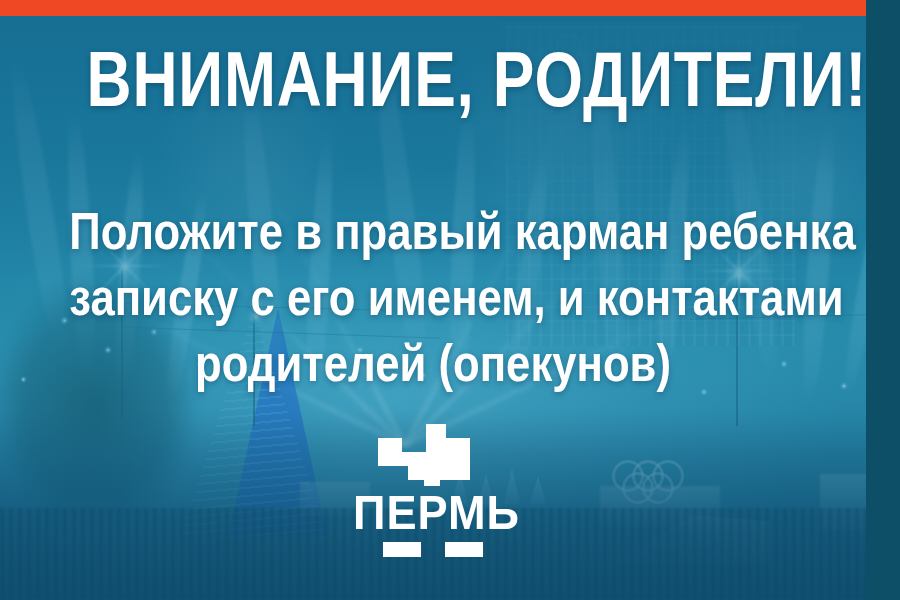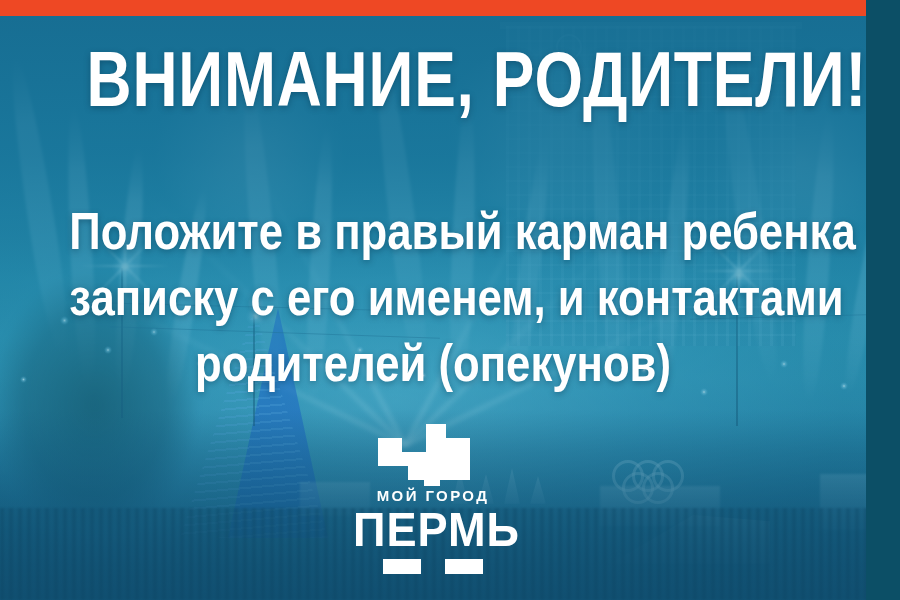--- a/index.html
+++ b/index.html
@@ -517,21 +517,20 @@
       <div class="logo-mark">
         <i style="left:48px;  top:0px;  width:20px; height:14px;"></i>
         <i style="left:48px;  top:14px; width:44px; height:14px;"></i>
         <i style="left:8px;   top:14px; width:16px; height:14px;"></i>
         <i style="left:8px;   top:28px; width:84px; height:14px;"></i>
         <i style="left:0px;   top:28px; width:10px; height:14px;"></i>
         <i style="left:0px;   top:14px; width:10px; height:14px;"></i>
         <i style="left:30px;  top:42px; width:62px; height:14px;"></i>
         <i style="left:46px;  top:56px; width:16px; height:6px;"></i>
       </div>
-      <div class="logo-sub">МОЙ ГОРОД</div>
       <div class="logo-city">ПЕРМЬ</div>
       <div class="logo-bars">
         <span></span>
         <span></span>
       </div>
     </div>
 
   </div>
 </div>
 

